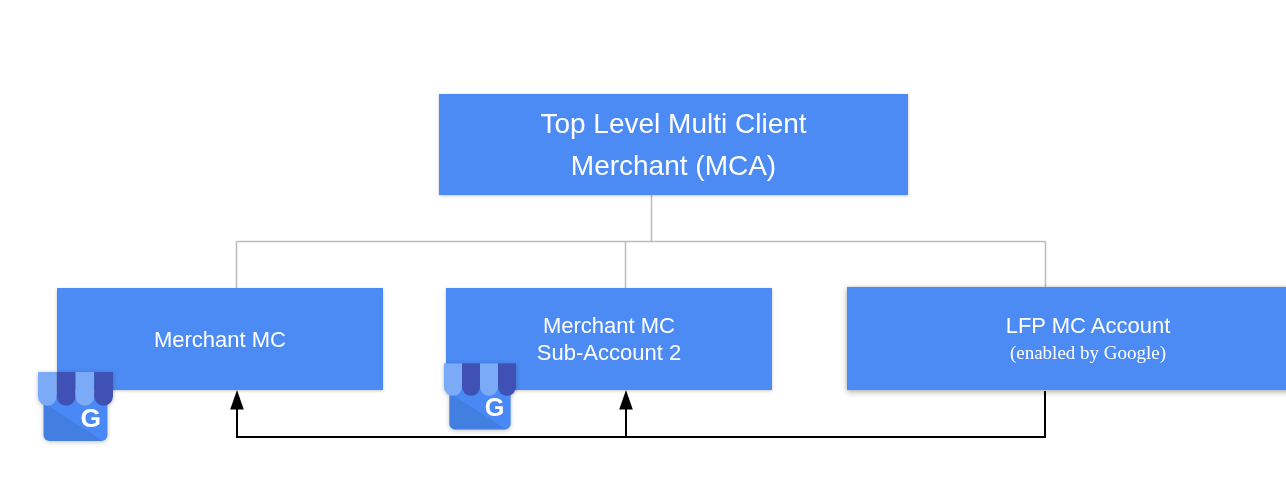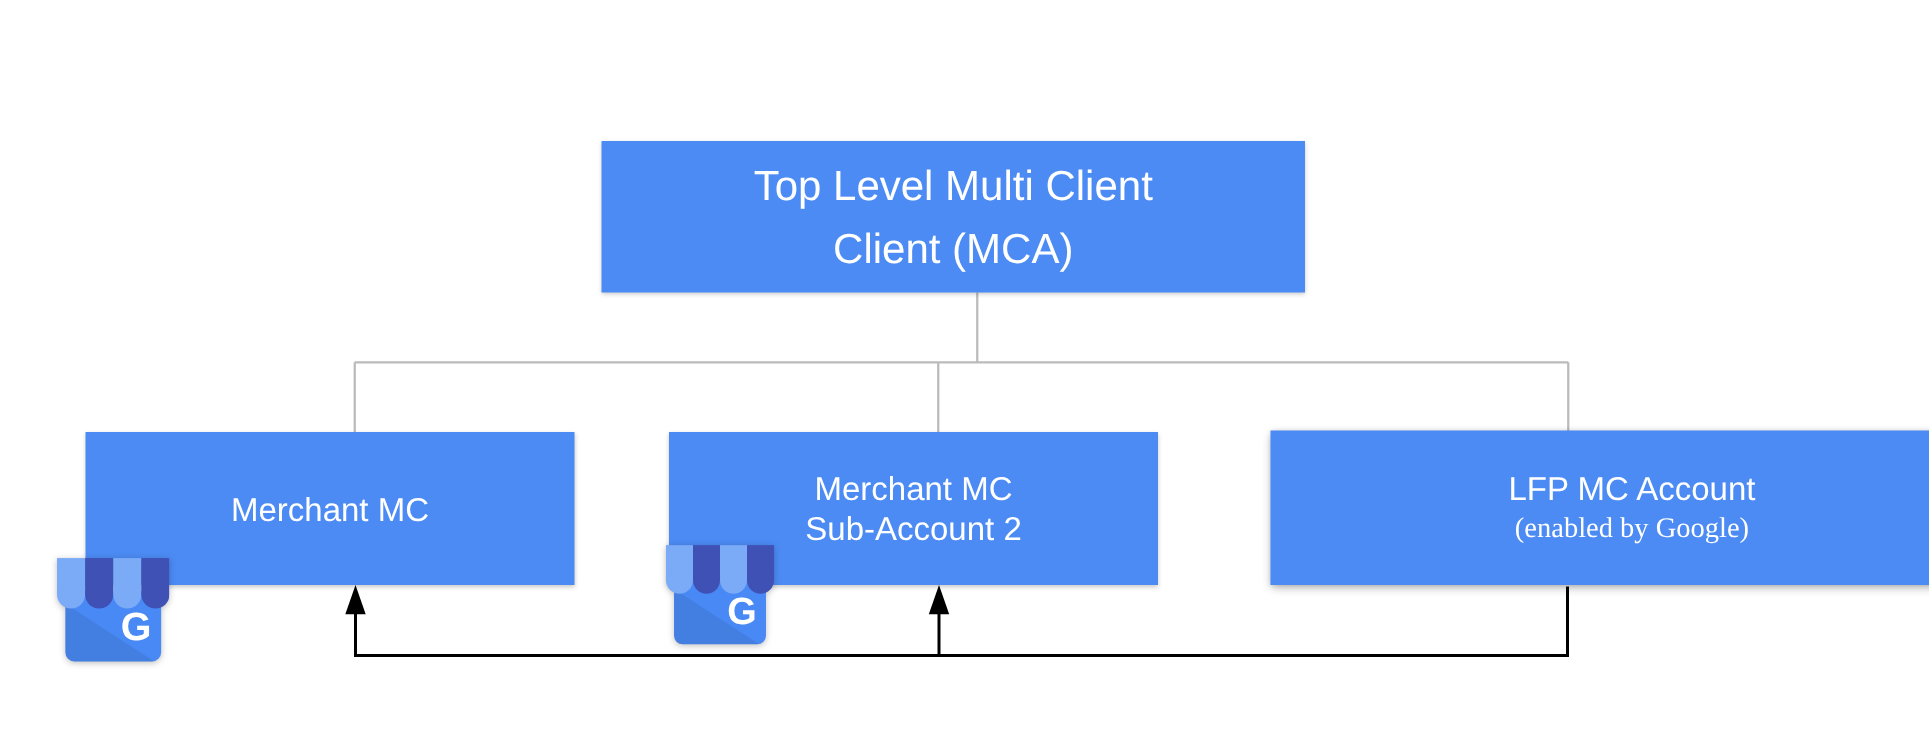--- a/index.html
+++ b/index.html
@@ -28,21 +28,21 @@
   .node{
     position:absolute;
     background:var(--node-fill);
     color:var(--node-text);
     display:flex;flex-direction:column;
     align-items:center;justify-content:center;
     text-align:center;
     box-shadow:0 1px 3px rgba(0,0,0,0.22);
   }
   .node.mca{
-    left:401px;top:94px;width:469px;height:101px;
+    left:439px;top:94px;width:469px;height:101px;
     font-size:28px;line-height:42px;
   }
   .node.sub{
     font-size:22px;line-height:27px;
     top:288px;width:326px;height:102px;
   }
   .node.sub1{left:57px;}
   .node.sub2{left:446px;}
   .node.lfp{
     left:847px;top:287px;width:482px;height:103px;
@@ -70,21 +70,21 @@
 
   <svg class="wires" viewBox="0 0 1286 501" aria-hidden="true">
     <path class="tree" d="M651.5 195 V241.5 M236.5 241.5 H1045.5 M236.5 241.5 V289 M625.5 241.5 V289 M1045.5 241.5 V288"></path>
     <path class="flow" d="M1045 391 V437 H237 V408 M626 437 V408"></path>
     <polygon class="head" points="237,390 230.2,409.5 243.8,409.5"></polygon>
     <polygon class="head" points="626,390 619.2,409.5 632.8,409.5"></polygon>
   </svg>
 
   <div class="node mca">
     <div>Top Level Multi Client</div>
-    <div>Client (MCA)</div>
+    <div>Merchant (MCA)</div>
   </div>
 
   <div class="node sub sub1">
     <div>Merchant MC</div>
   </div>
 
   <div class="node sub sub2">
     <div>Merchant MC</div>
     <div>Sub-Account 2</div>
   </div>

